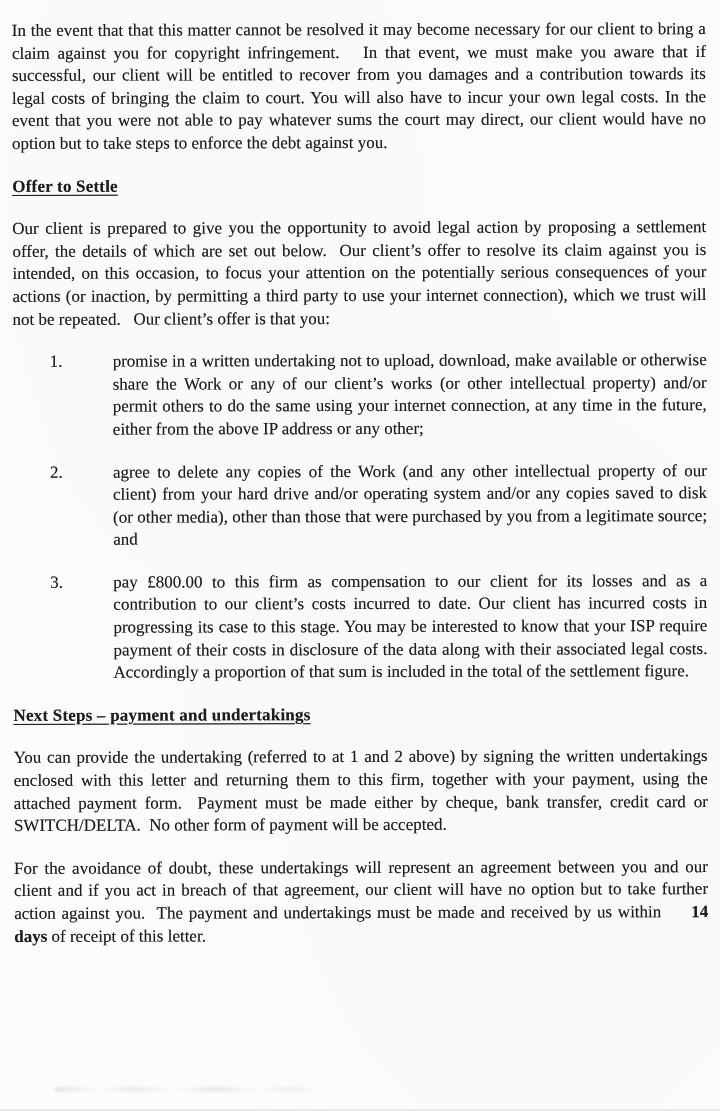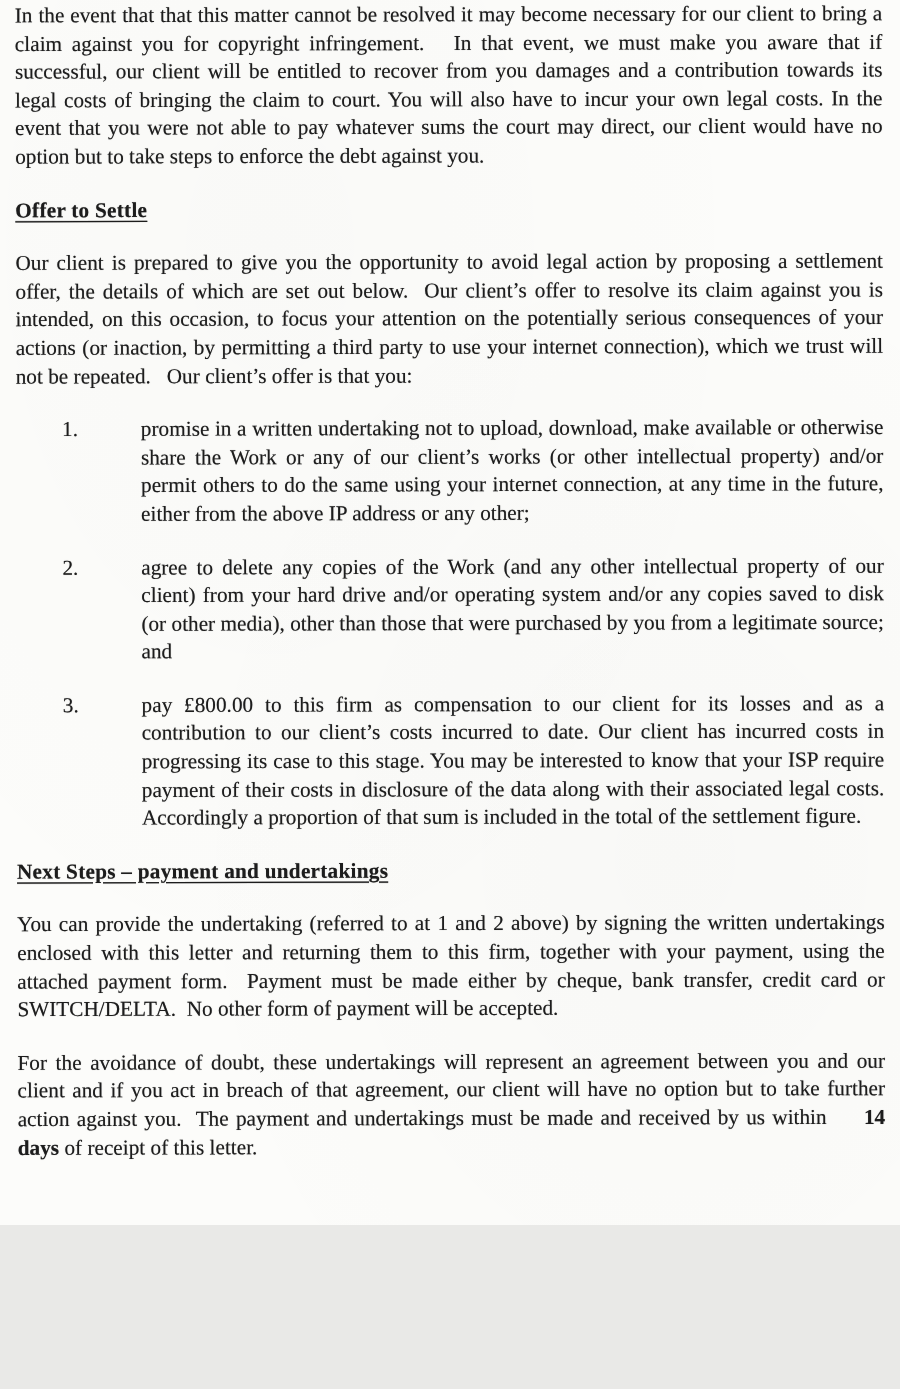--- a/index.html
+++ b/index.html
@@ -3,29 +3,29 @@
 <meta charset="utf-8">
 <style>
   html, body {
     margin: 0;
     padding: 0;
     background: #e9e9e7;
   }
   .scan-page {
     position: relative;
     width: 720px;
-    height: 980px;
+    height: 1109px;
     margin: 0 auto;
     background: #fcfcfa;
     background-image:
       radial-gradient(ellipse at 30% 20%, rgba(0,0,0,0.012), transparent 60%),
       radial-gradient(ellipse at 75% 70%, rgba(0,0,0,0.015), transparent 55%);
     overflow: hidden;
     box-sizing: border-box;
-    padding: 1px 13px 0 13px;
+    padding: 19px 13px 0 13px;
     font-family: "Liberation Serif", "DejaVu Serif", serif;
     font-size: 17px;
     line-height: 22.6px;
     color: #1d1d1d;
     text-shadow: 0 0 0.6px rgba(30,30,30,0.55);
   }
   .tilt {
     transform: rotate(-0.15deg);
     transform-origin: 50% 50%;
   }

